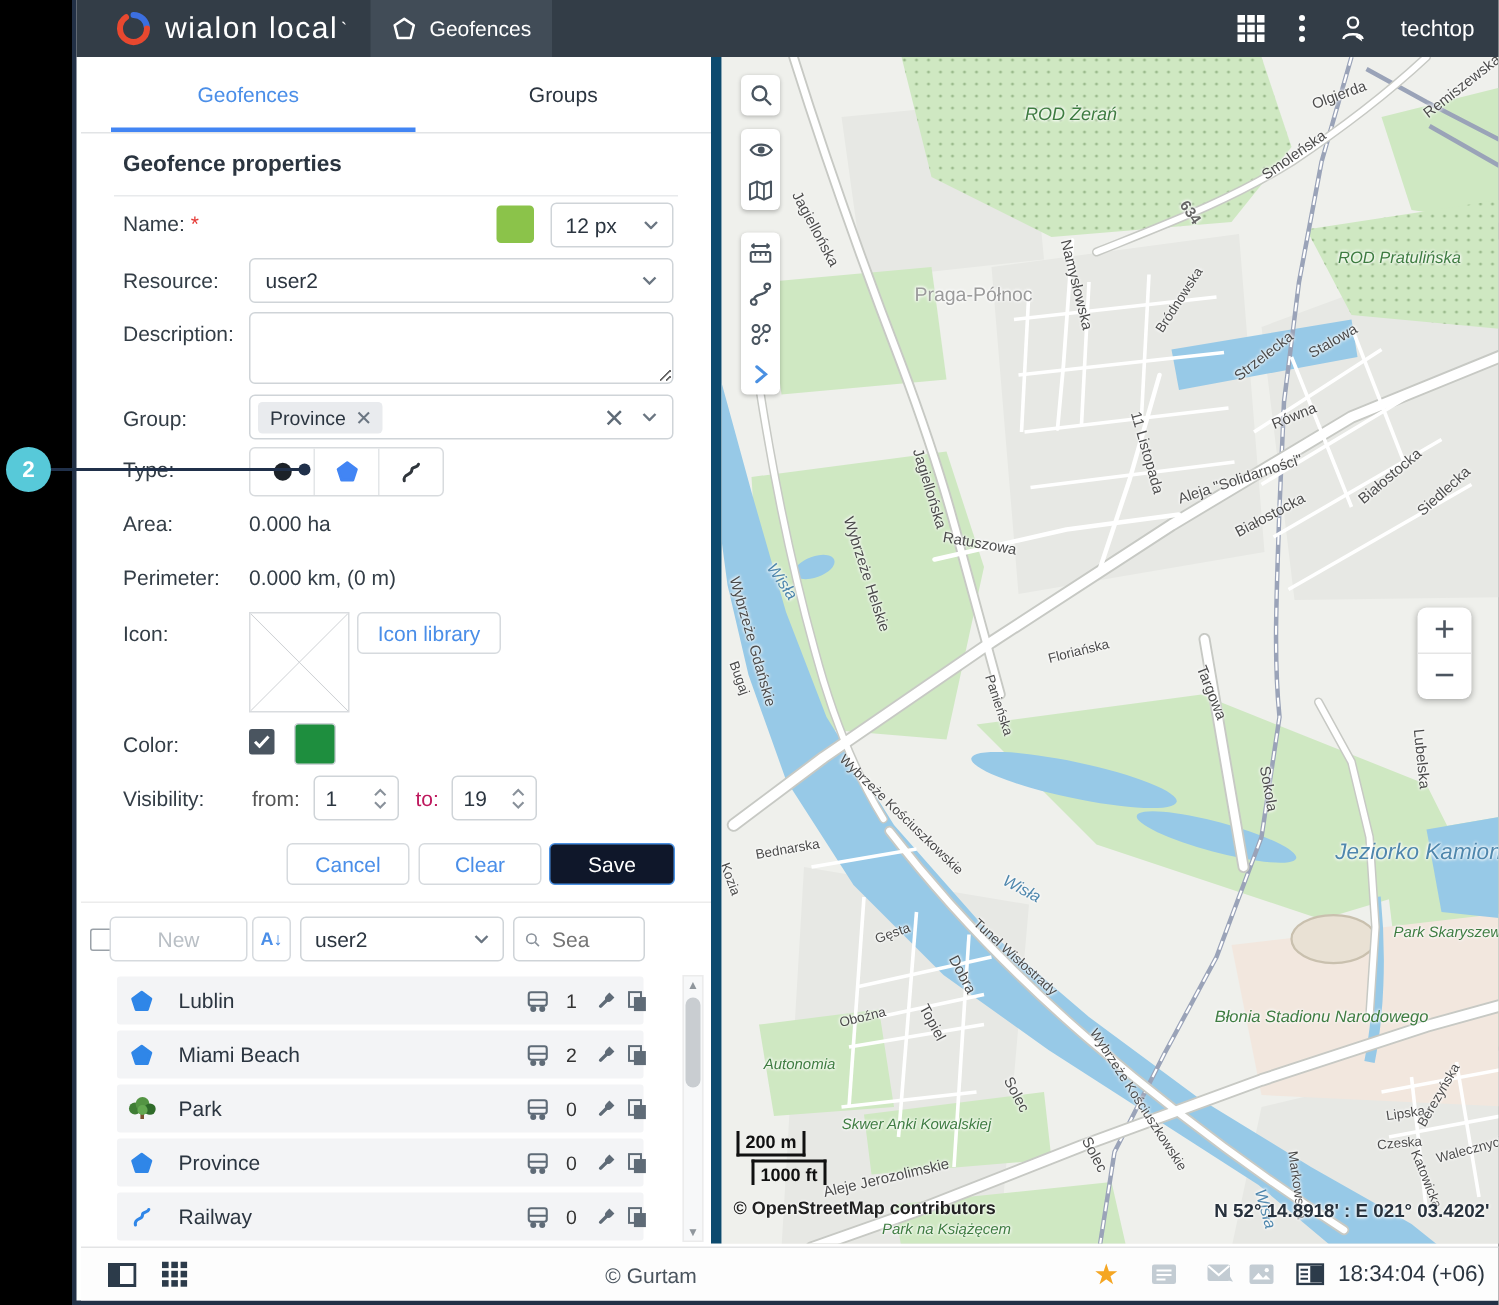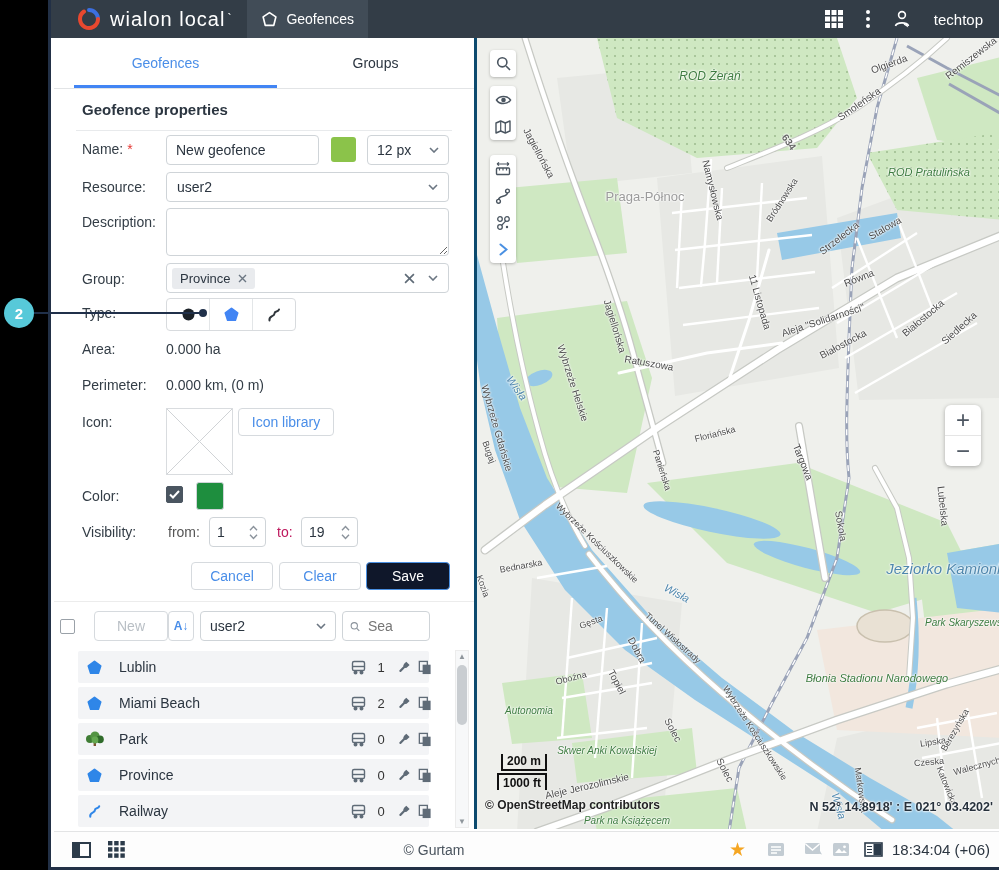--- a/index.html
+++ b/index.html
@@ -54,21 +54,21 @@
   .list-toolbar{position:absolute;left:0;right:0;top:563px;height:50px;border-top:1px solid #ececec;}
   .geo-row{position:absolute;left:24px;width:351px;height:32px;background:#f3f4f6;border-radius:2px;
            display:flex;align-items:center;font-size:14px;cursor:pointer;}
   .geo-row .nm{margin-left:16px;}
   .geo-row .cnt{position:absolute;left:294px;width:18px;text-align:center;font-size:13px;color:#333;}
   .rowicon{position:absolute;display:flex;align-items:center;justify-content:center;}
   .scrollbar{position:absolute;left:401px;top:612px;width:14px;height:178px;background:#f7f8f9;border:1px solid #ececec;box-sizing:border-box;}
   .sb-thumb{position:absolute;left:1px;width:10px;background:#c9cdd1;border-radius:5px;}
   .sb-arrow{position:absolute;left:0;width:12px;text-align:center;color:#8f969c;font-size:8px;cursor:pointer;}
   
-  .map{position:absolute;left:423px;top:38px;right:0;bottom:38px;background:#eff0ec;overflow:hidden;border-left:3px solid #0c4a6e;text-align:right;}
+  .map{position:absolute;left:423px;top:38px;right:0;bottom:38px;background:#eff0ec;overflow:hidden;border-left:7px solid #0c4a6e;}
   .map svg.base{position:absolute;left:0;top:0;}
   .map-label{position:absolute;white-space:nowrap;transform:translate(-50%,-50%);
      text-shadow:0 0 2px #fff,0 0 2px #fff,0 0 3px #fff;pointer-events:none;}
   .lbl-st{color:#4c4c4c;}
   .lbl-pl{color:#9b9b9b;}
   .lbl-wa{color:#4f87ad;font-style:italic;}
   .lbl-gr{color:#3e7c41;font-style:italic;}
   .lbl-rd{color:#666;font-weight:bold;}
   .tool{position:absolute;left:13px;width:26px;background:#fff;border-radius:4px;
         box-shadow:0 1px 3px rgba(0,0,0,.25);display:flex;flex-direction:column;align-items:center;}
@@ -162,21 +162,20 @@
       <div class="tab" style="left:220px">Groups</div>
       <div class="tab-underline"></div>
     </div>
 
     <div class="section-title">Geofence properties</div>
     <div class="hr1"></div>
 
     <div class="row-label" style="top:103px">
       <span>Name:</span> <span class="req">*</span>
     </div>
-    <input class="inp" style="position: absolute; left: 112px; top: 97px; width: 153px; height: 30px; padding: 0px 9px;" value="New geofence">
     <div class="swatch" style="position:absolute;left:277px;top:99px;width:25px;height:25px;background:#8bc34a"></div>
     <div class="inp field" style="left:313px;top:97px;width:82px;height:30px;padding:0 9px;justify-content:space-between;cursor:pointer">
       <span>12 px</span>
       <svg class="chev" viewBox="0 0 10 6">
           <path d="M1 1 L5 5 L9 1" fill="none" stroke="#6b7682" stroke-width="1.6"></path>
         </svg>
     </div>
 
     <div class="row-label" style="top:141px">Resource:</div>
     <div class="inp field" style="left:112px;top:134px;width:283px;height:30px;padding:0 10px;justify-content:space-between;cursor:pointer">
@@ -258,21 +257,21 @@
         <path d="M1 5.2 L4.5 1.6 L8 5.2 M1 9.8 L4.5 13.4 L8 9.8" fill="none" stroke="#8a929b" stroke-width="1.4"></path>
         </svg>
     </div>
 
     <button class="btn" style="position:absolute;left:137px;top:524px;width:82px;height:28px">Cancel</button>
     <button class="btn" style="position:absolute;left:225px;top:524px;width:82px;height:28px">Clear</button>
     <button class="btn primary" style="position:absolute;left:312px;top:524px;width:84px;height:28px">Save</button>
 
     <div class="list-toolbar"></div>
     <div class="checkbox" style="position:absolute;left:6px;top:581px;width:15px;height:15px"></div>
-    <button class="btn disabled" style="position:absolute;left:40px;top:573px;width:74px;height:30px">New</button>
+    <button class="btn disabled" style="position:absolute;left:19px;top:573px;width:92px;height:30px">New</button>
     <button class="btn" style="position:absolute;left:114px;top:573px;width:26px;height:30px;font-size:12px;font-weight:bold">A↓</button>
     <div class="inp field" style="left:146px;top:573px;width:136px;height:30px;padding:0 9px;justify-content:space-between;cursor:pointer">
       <span>user2</span>
       <svg class="chev" viewBox="0 0 10 6">
           <path d="M1 1 L5 5 L9 1" fill="none" stroke="#6b7682" stroke-width="1.6"></path>
         </svg>
     </div>
     <div class="inp field" style="left:288px;top:573px;width:88px;height:30px;padding:0 7px;gap:6px">
       <svg width="13" height="13" viewBox="0 0 14 14">
         <circle cx="6" cy="6" r="4.4" fill="none" stroke="#8a929b" stroke-width="1.5"></circle>

